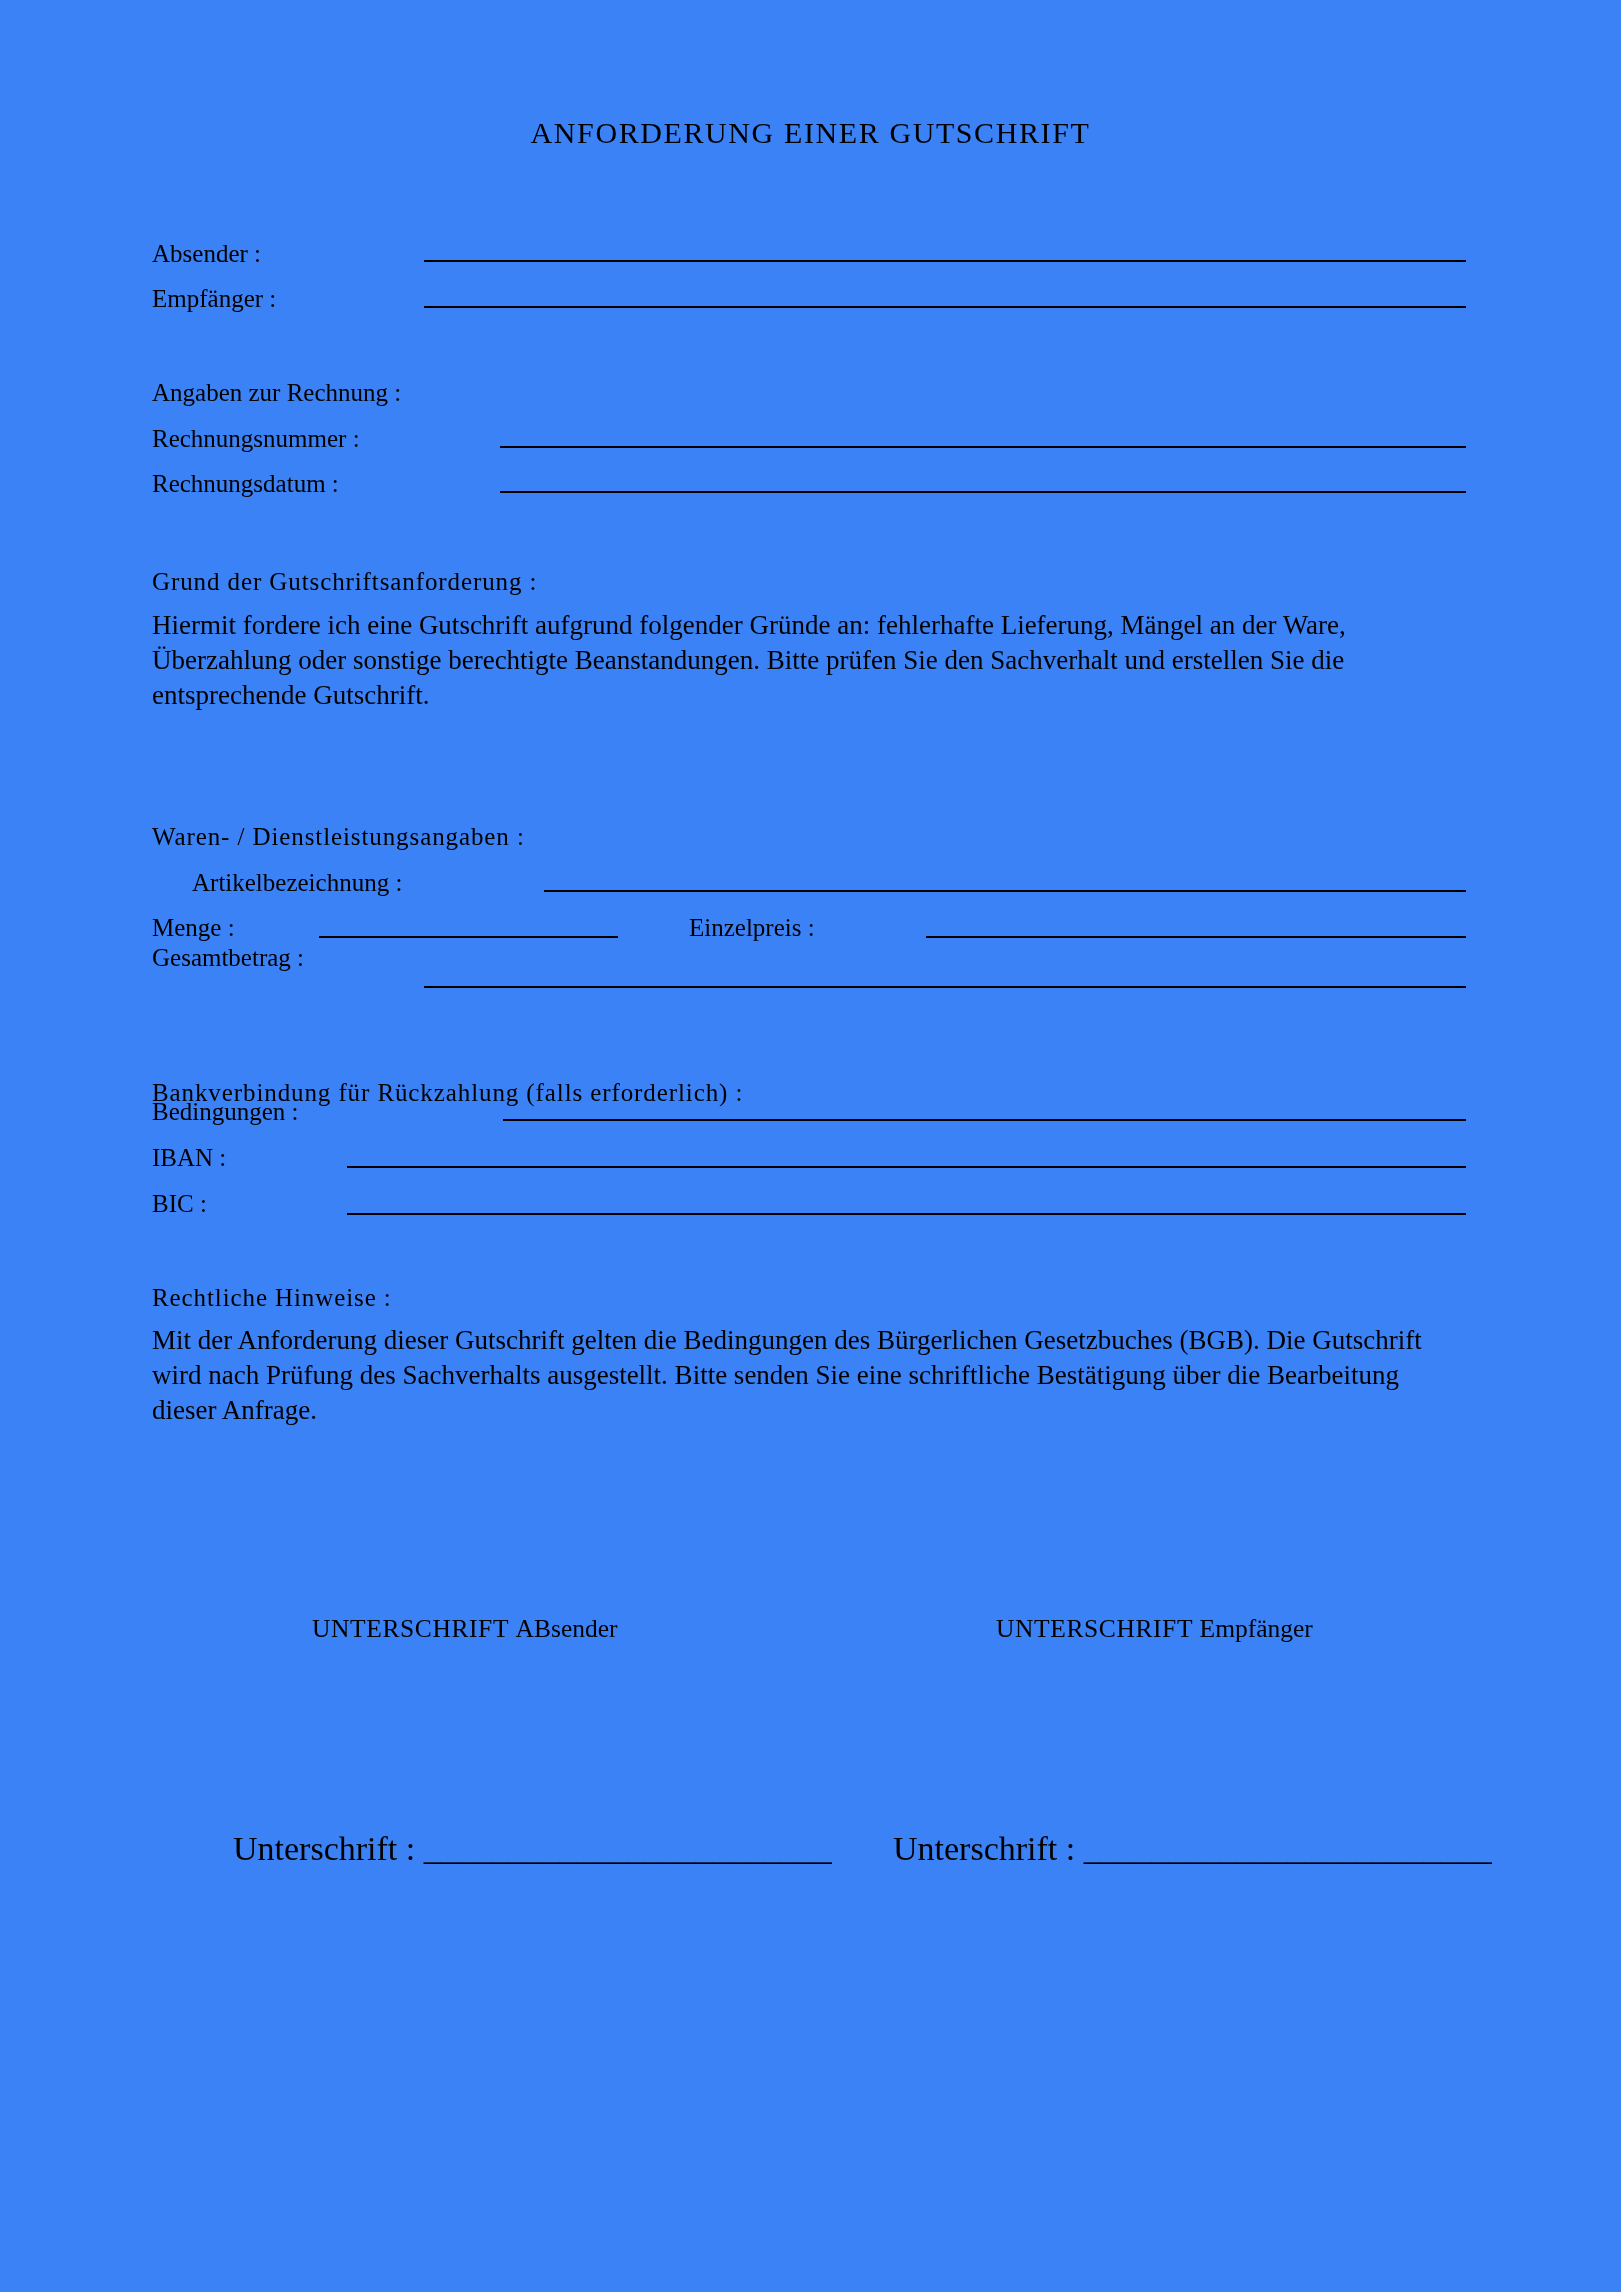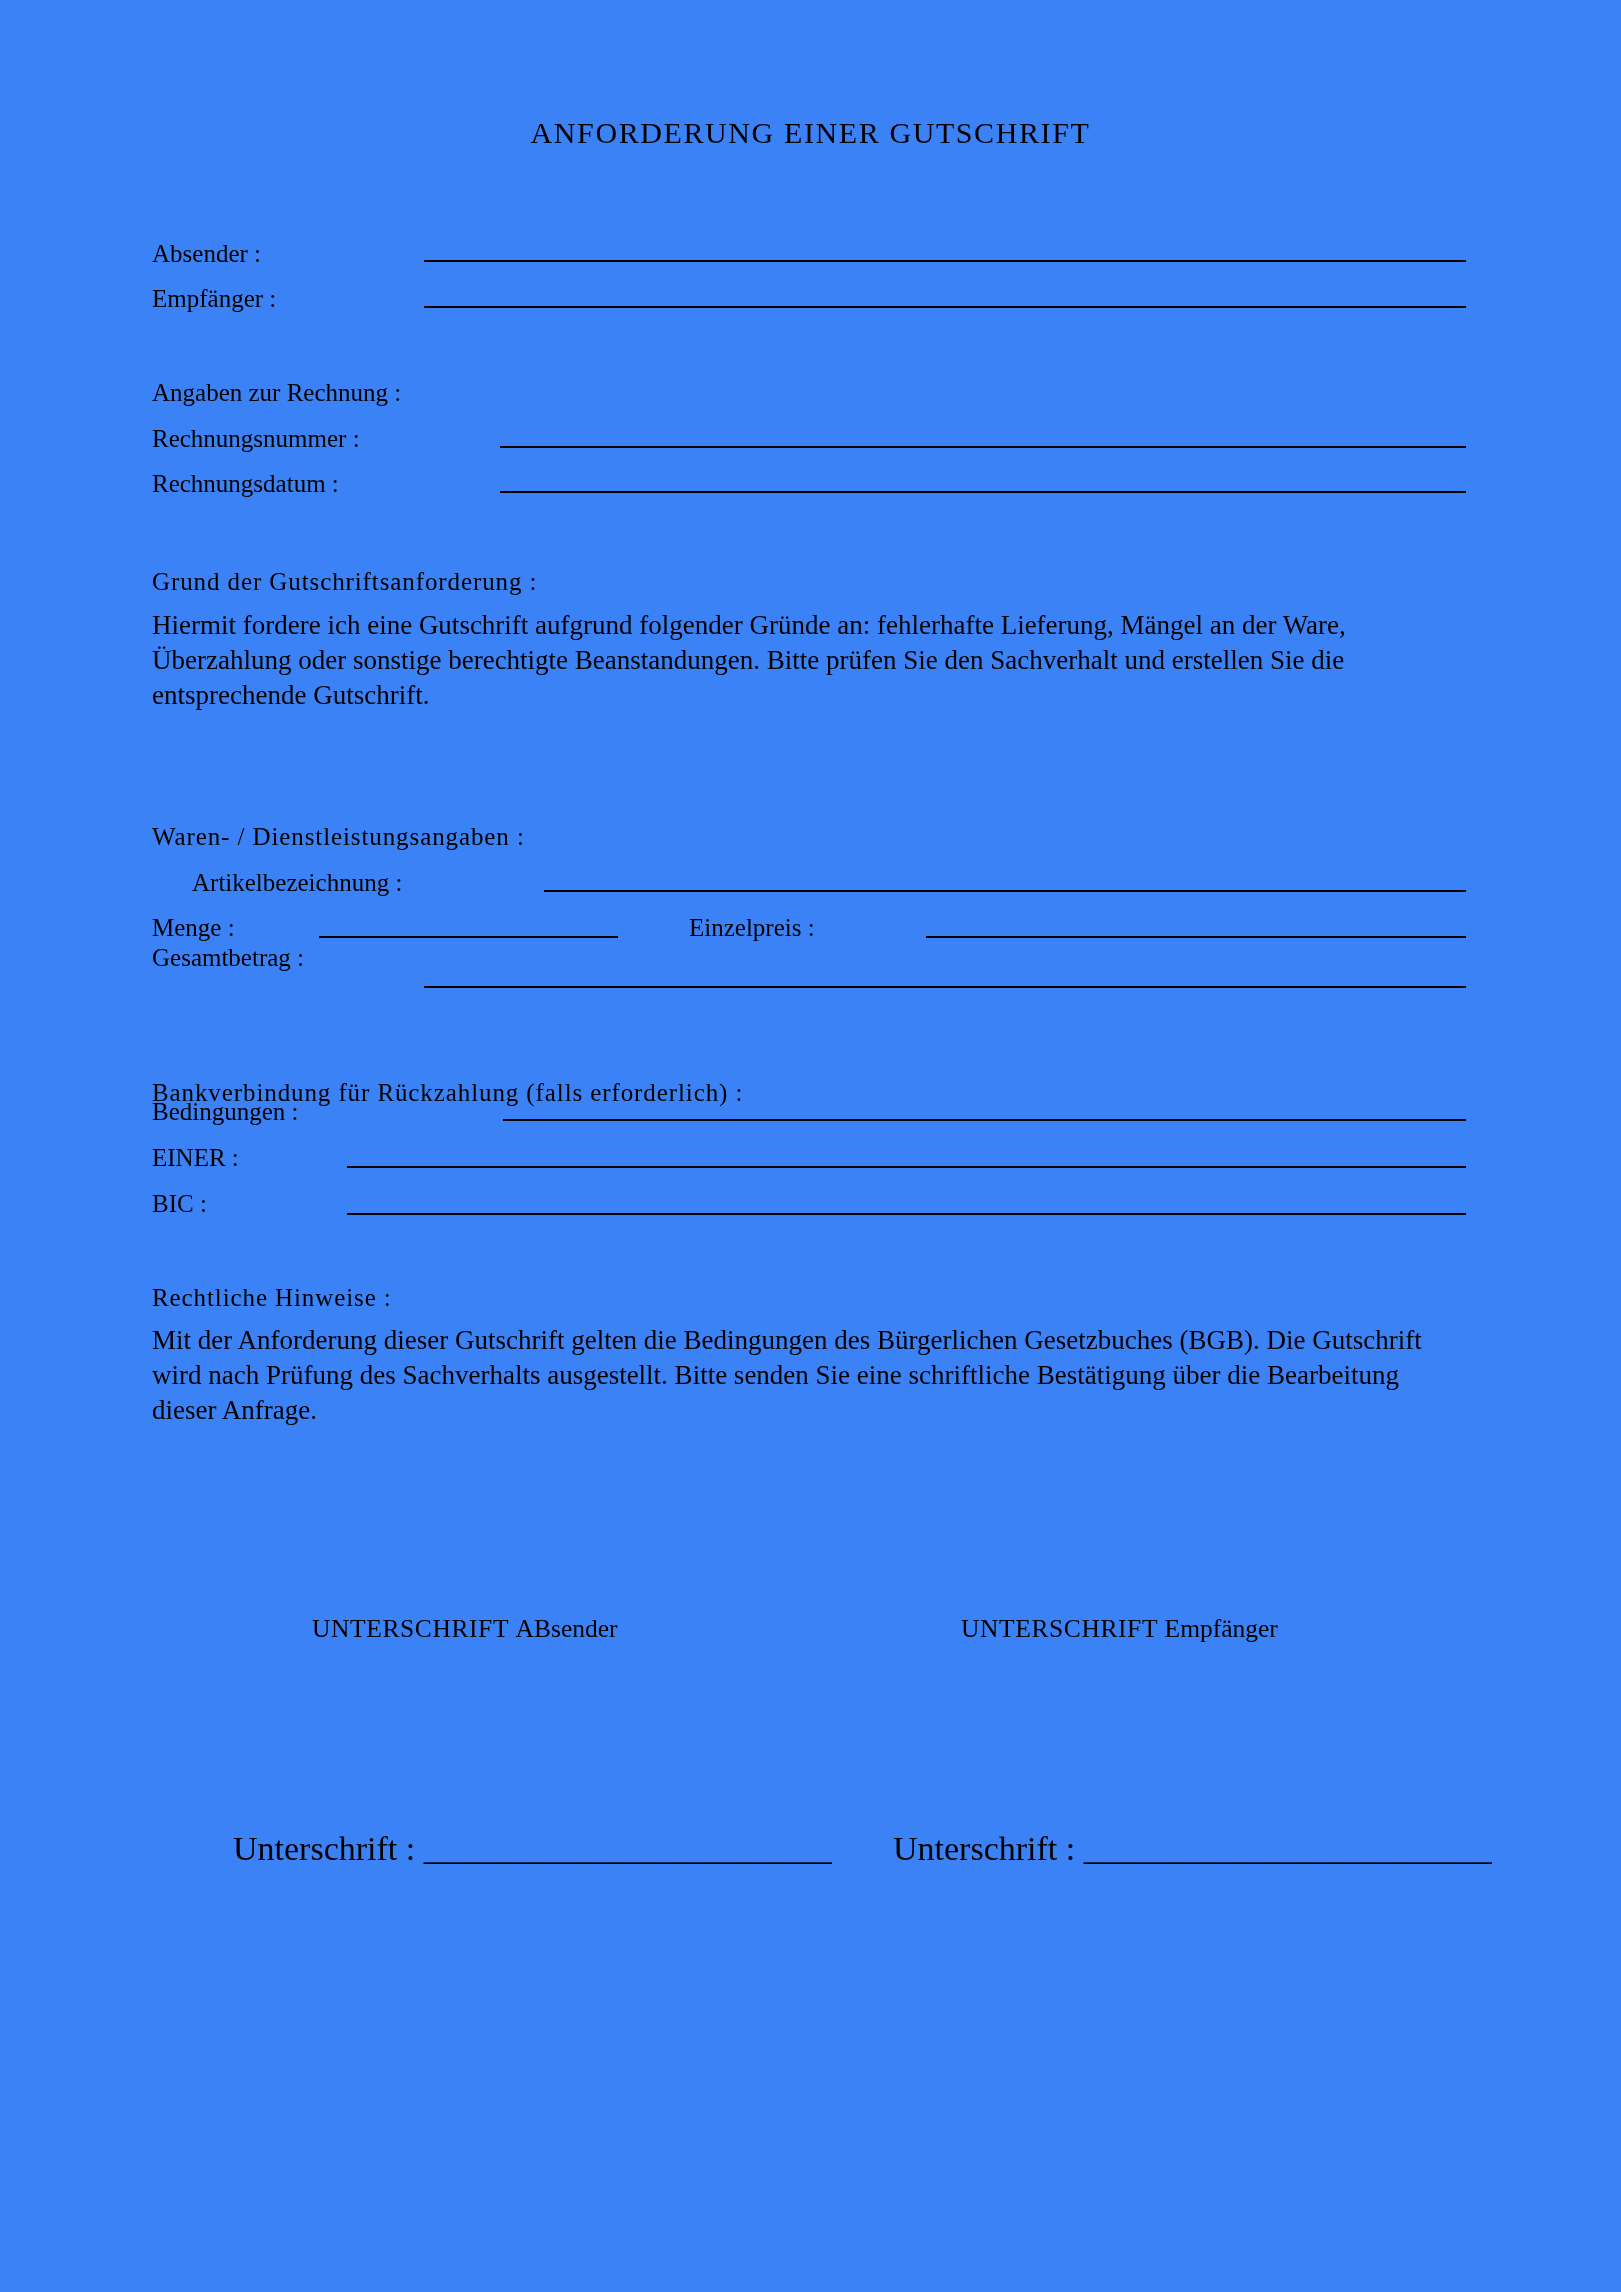--- a/index.html
+++ b/index.html
@@ -115,32 +115,32 @@
   <div class="rule" style="left:926px; top:936px; width:540px;"></div>
 
   <div class="lbl" style="left:152px; top:945px;">Gesamtbetrag :</div>
   <div class="rule" style="left:424px; top:986px; width:1042px;"></div>
 
   <div class="section-head" style="left:152px; top:1052px;margin-top:28px;">Bankverbindung für Rückzahlung (falls erforderlich) :</div>
 
   <div class="lbl" style="left:152px; top:1099px;">Bedingungen :</div>
   <div class="rule" style="left:503px; top:1119px; width:963px;"></div>
 
-  <div class="lbl" style="left:152px; top:1145px;">EINER :</div>
+  <div class="lbl" style="left:152px; top:1145px;">IBAN :</div>
   <div class="rule" style="left:347px; top:1166px; width:1119px;"></div>
 
   <div class="lbl" style="left:152px; top:1191px;">BIC :</div>
   <div class="rule" style="left:347px; top:1213px; width:1119px;"></div>
 
   <div class="section-head" style="left:152px; top:1285px;">Rechtliche Hinweise :</div>
 
   <div class="para" style="left:152px; top:1323px; width:1299px;">Mit der Anforderung dieser Gutschrift gelten die Bedingungen des Bürgerlichen Gesetzbuches (BGB). Die Gutschrift wird nach Prüfung des Sachverhalts ausgestellt. Bitte senden Sie eine schriftliche Bestätigung über die Bearbeitung dieser Anfrage.</div>
 
   <div class="sig-caption" style="left:312px; top:1616px;"><span class="caps">UNTERSCHRIFT </span><span>ABsender</span></div>
 
-  <div class="sig-caption" style="left:961px; top:1616px;"><span class="caps">UNTERSCHRIFT </span><span>Empfänger</span></div>
+  <div class="sig-caption" style="left:996px; top:1616px;"><span class="caps">UNTERSCHRIFT </span><span>Empfänger</span></div>
 
   <div class="sig-line" style="left:233px; top:1832px;">Unterschrift : ________________________</div>
 
   <div class="sig-line" style="left:893px; top:1832px;">Unterschrift : ________________________</div>
 
 </div>
 
 
 </body></html>

